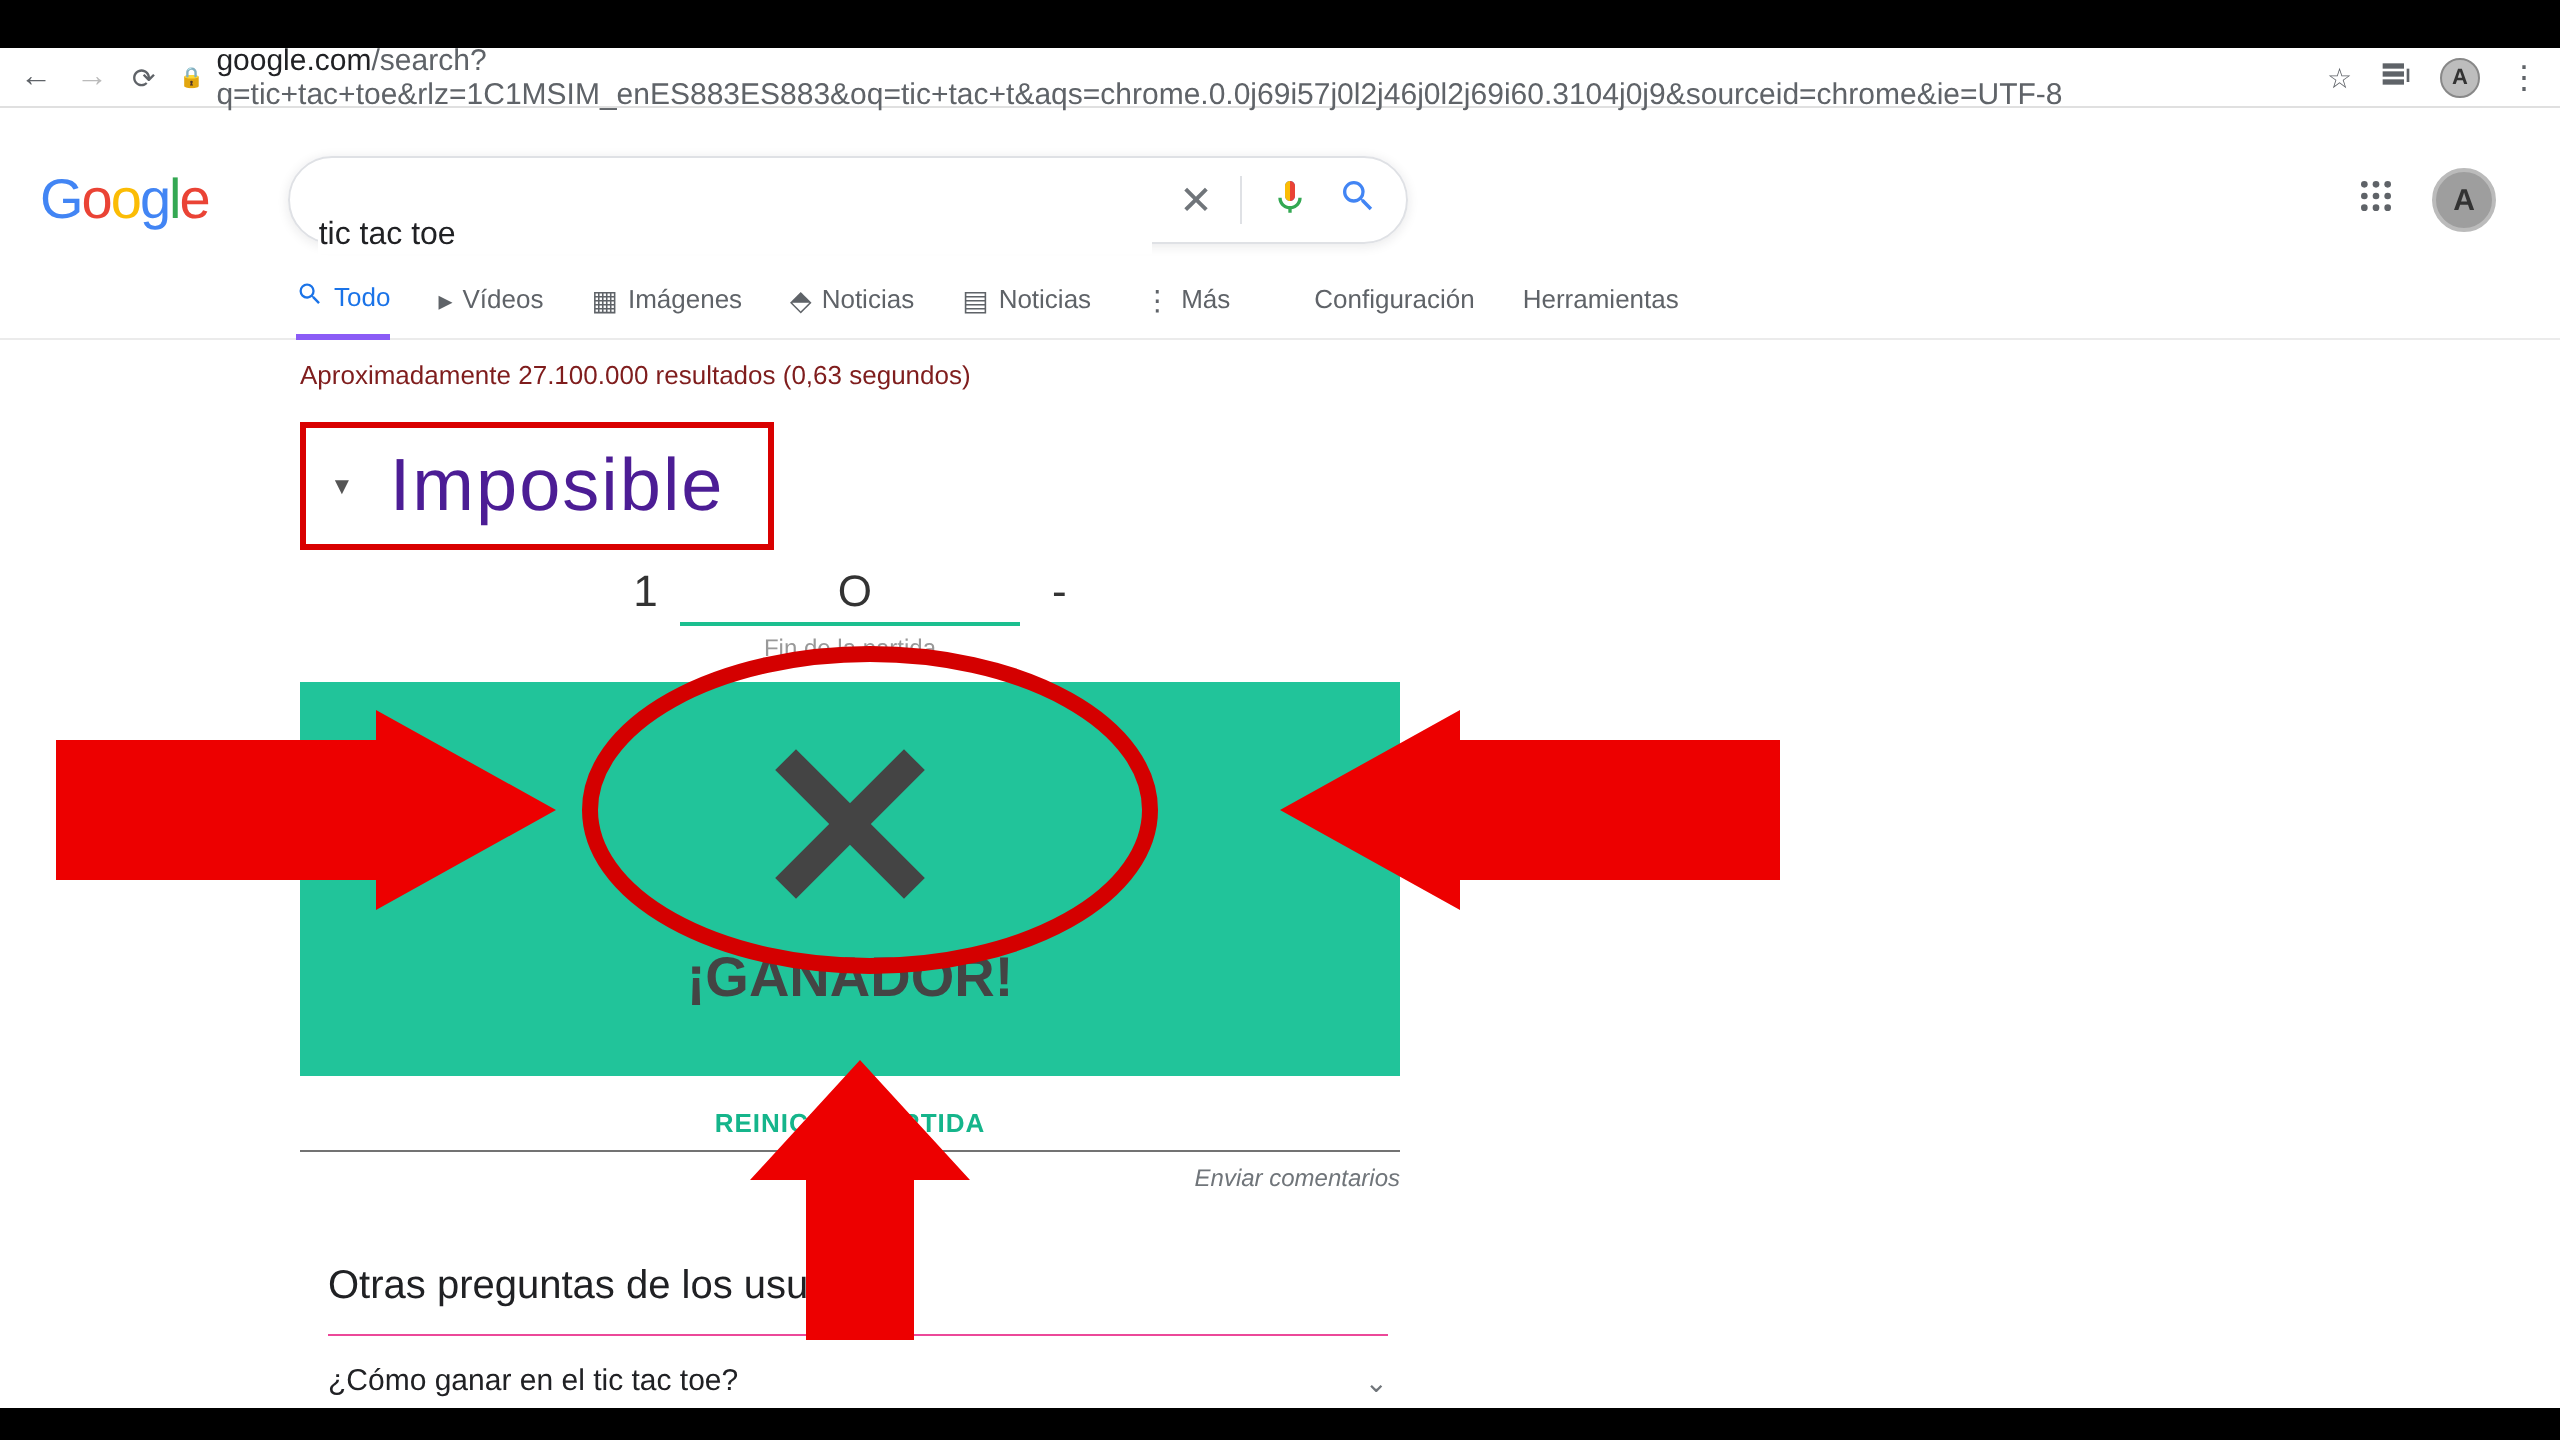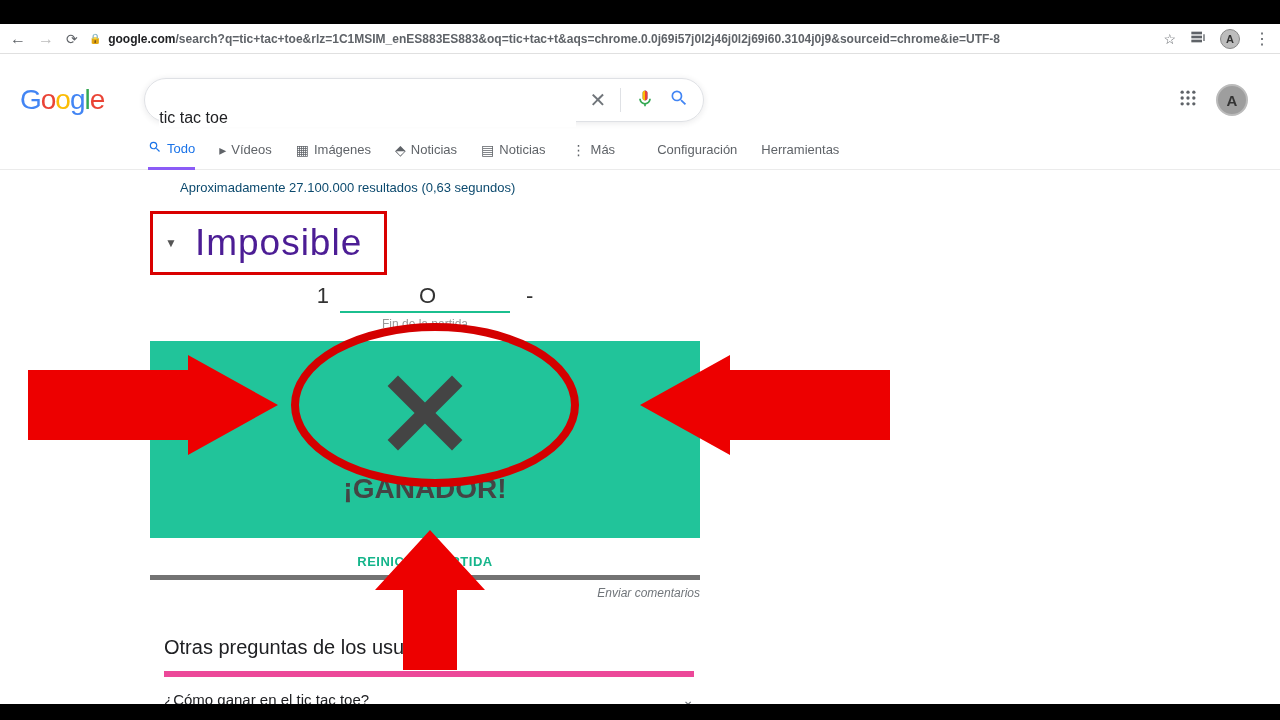--- a/index.html
+++ b/index.html
@@ -7,21 +7,21 @@
 
 .black-bar { background: #000; height: 24px; width: 100%; }
 .black-bar-bottom { position: absolute; bottom: 0; height: 16px; width: 100%; background: #000; }
 
 .browser-bar { height: 30px; background: #fff; display: flex; align-items: center; padding: 0 10px; gap: 12px; border-bottom: 1px solid #e0e0e0; font-size: 12px; color: #5f6368; }
 .nav-arrow { cursor: pointer; font-size: 16px; color: #5f6368; }
 .nav-arrow.disabled { color: #bbb; }
 .reload { cursor: pointer; font-size: 14px; }
 .url-box { flex: 1; display: flex; align-items: center; gap: 6px; }
 .lock { font-size: 10px; }
-.url-text { color: #202124; font-size: 12px; font-weight: bold; }
+.url-text { color: #202124; font-size: 15px; }
 .url-text .domain { color: #202124; }
 .url-text .path { color: #5f6368; }
 .right-icons { display: flex; align-items: center; gap: 14px; }
 .star { font-size: 14px; color: #5f6368; cursor: pointer; }
 .ext-icon { font-size: 14px; cursor: pointer; }
 .avatar-small { width: 20px; height: 20px; border-radius: 50%; background: #bdbdbd; border: 1px solid #888; display: flex; align-items: center; justify-content: center; font-size: 11px; font-weight: bold; color: #333; cursor: pointer; }
 .menu-dots { font-size: 16px; cursor: pointer; color: #5f6368; }
 
 .header { display: flex; align-items: center; padding: 24px 20px 0 20px; gap: 40px; }
 .logo { font-size: 28px; font-weight: 500; letter-spacing: -1px; cursor: pointer; }
@@ -43,43 +43,43 @@
 .apps-grid { cursor: pointer; }
 .avatar-big { width: 32px; height: 32px; border-radius: 50%; background: #9e9e9e; border: 2px solid #bbb; display: flex; align-items: center; justify-content: center; font-size: 15px; font-weight: bold; color: #333; cursor: pointer; }
 
 .tabs { display: flex; gap: 24px; padding: 18px 0 0 148px; font-size: 13px; color: #5f6368; border-bottom: 1px solid #ebebeb; }
 .tab { display: flex; align-items: center; gap: 5px; padding-bottom: 10px; cursor: pointer; }
 .tab.active { color: #1a73e8; border-bottom: 3px solid #8b5cf6; margin-bottom: -1px; }
 .tab .ticon { font-size: 14px; }
 .tab-more { padding-left: 2px; }
 .tab-settings { margin-left: 18px; text-align: right; }
 
-.stats { padding: 10px 0 0 150px; font-size: 13px; color: #0c4a6e; margin-left: 30px; }
+.stats { padding: 10px 0 0 150px; font-size: 13px; color: #7f1d1d; }
 
 .game-block { margin: 16px 0 0 150px; width: 550px; position: relative; }
 .difficulty-row { display: flex; align-items: center; position: relative; }
 .difficulty-box { border: 3px solid #d90000; padding: 8px 22px 8px 12px; display: flex; align-items: center; gap: 18px; }
 .diff-arrow { color: #555; font-size: 12px; }
 .diff-text { font-size: 37px; color: #4c1d95; letter-spacing: 1px; }
 
 .score-row { display: flex; justify-content: center; gap: 90px; padding: 8px 0 2px 0; font-size: 22px; color: #333; }
 .score-underline { width: 170px; height: 2px; background: #1bbf8f; margin: 0 auto; }
 .end-label { text-align: center; font-size: 12px; color: #999; padding: 4px 0 10px 0; }
 
 .board { background: #21c49a; height: 197px; width: 550px; display: flex; flex-direction: column; align-items: center; justify-content: center; position: relative; }
 .big-x { position: relative; margin-top: -8px; }
 .winner-text { font-size: 28px; font-weight: bold; color: #444; margin-top: 10px; }
 
 .restart { text-align: center; color: #15b58b; font-size: 13px; font-weight: bold; padding: 16px 0 6px 0; cursor: pointer; letter-spacing: 0.5px; }
-.feedback-row { border-top: 5px solid #737373; padding: 6px 0; text-align: right; font-size: 12px; font-style: italic; color: #70757a; }
+.feedback-row { border-top: 1px solid #737373; padding: 6px 0; text-align: right; font-size: 12px; font-style: italic; color: #70757a; }
 .feedback-row span { cursor: pointer; }
 
 .paa { margin: 30px 0 0 164px; width: 530px; }
 .paa-title { font-size: 20px; color: #202124; padding-bottom: 12px; }
-.paa-item { display: flex; justify-content: space-between; align-items: center; padding: 14px 0; border-top: 6px solid #ec4899; font-size: 15px; color: #202124; cursor: pointer; }
+.paa-item { display: flex; justify-content: space-between; align-items: center; padding: 14px 0; border-top: 1px solid #ec4899; font-size: 15px; color: #202124; cursor: pointer; }
 .paa-chevron { color: #70757a; font-size: 14px; }
 
 
 .circle-anno { position: absolute; left: 285px; top: 320px; pointer-events: none; z-index: 20; }
 .arrow-anno { position: absolute; pointer-events: none; z-index: 20; }
 .arrow-left { left: 28px; top: 355px; }
 .arrow-right { left: 640px; top: 355px; }
 .arrow-up { left: 375px; top: 530px; }
 
 </style>

